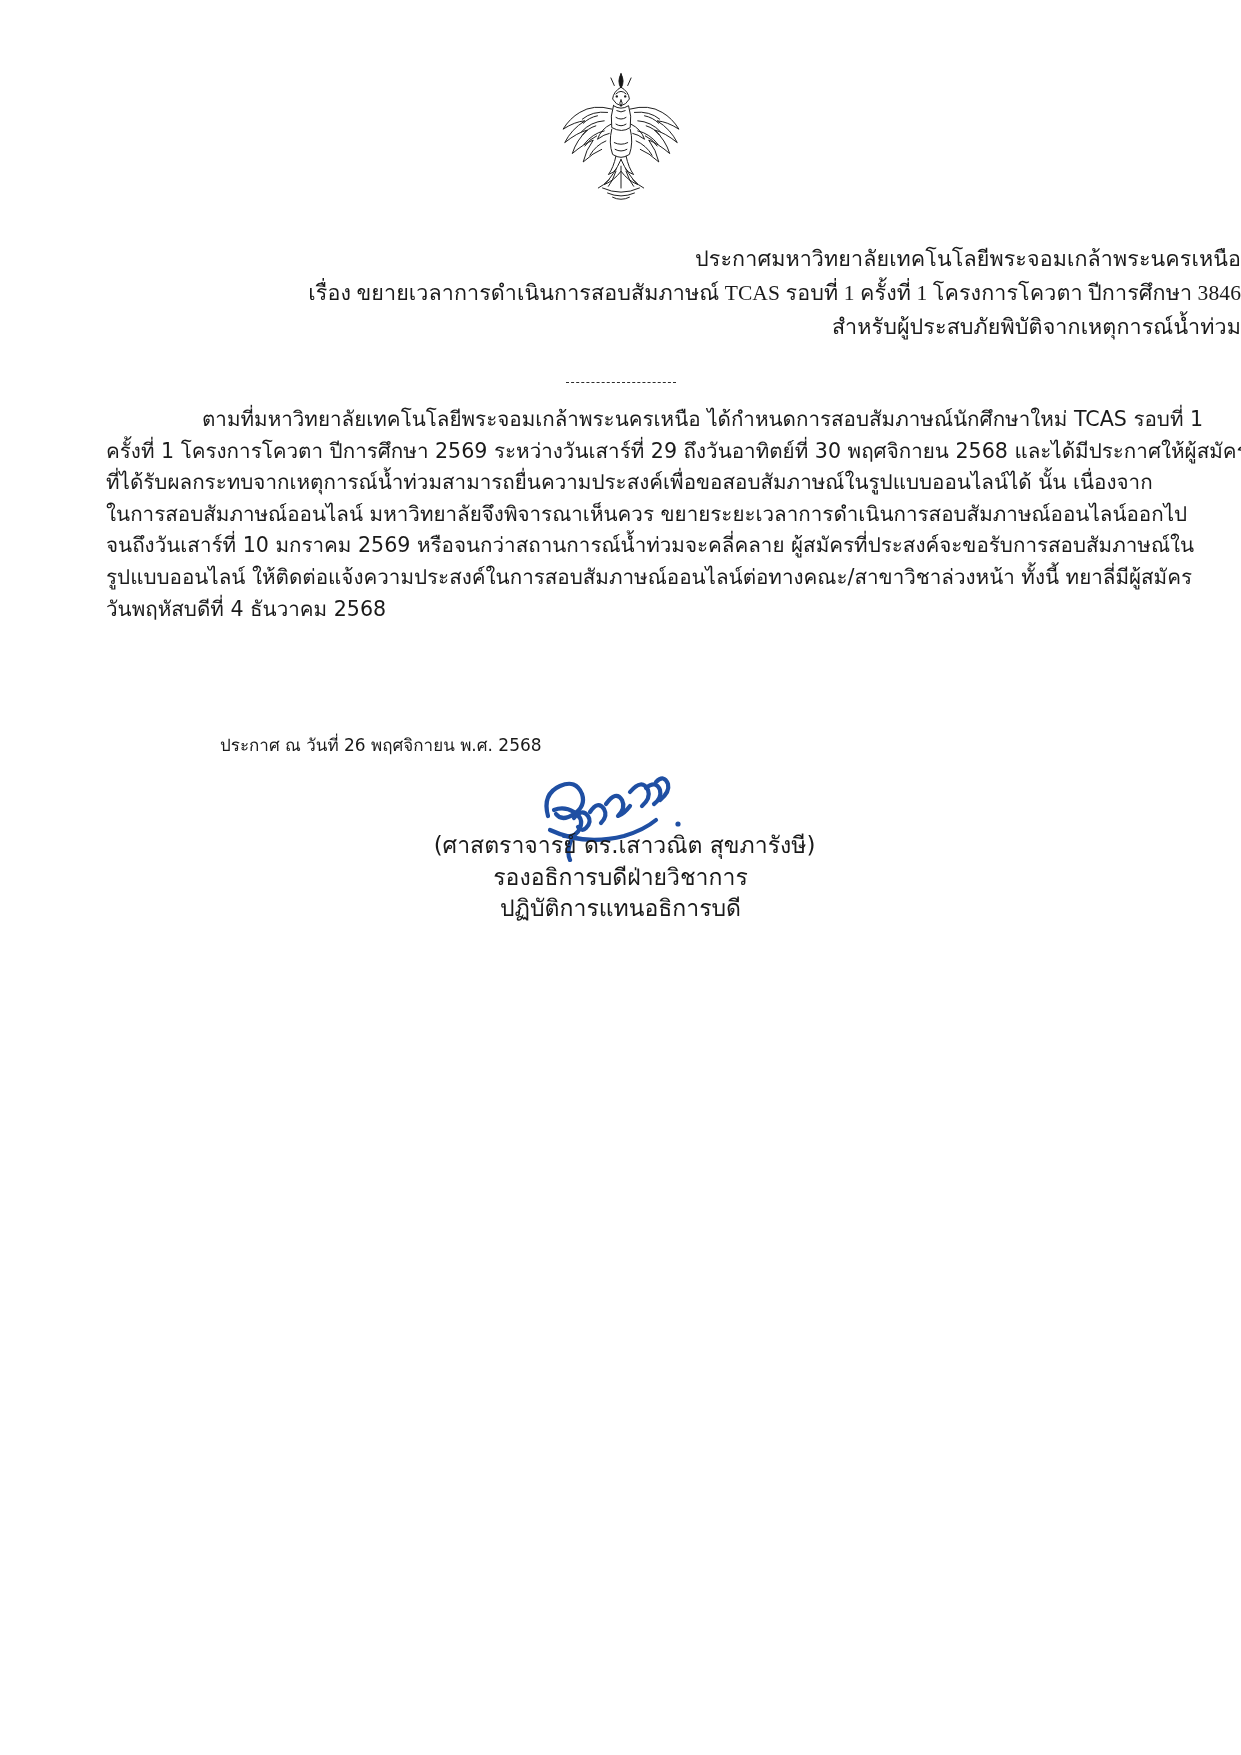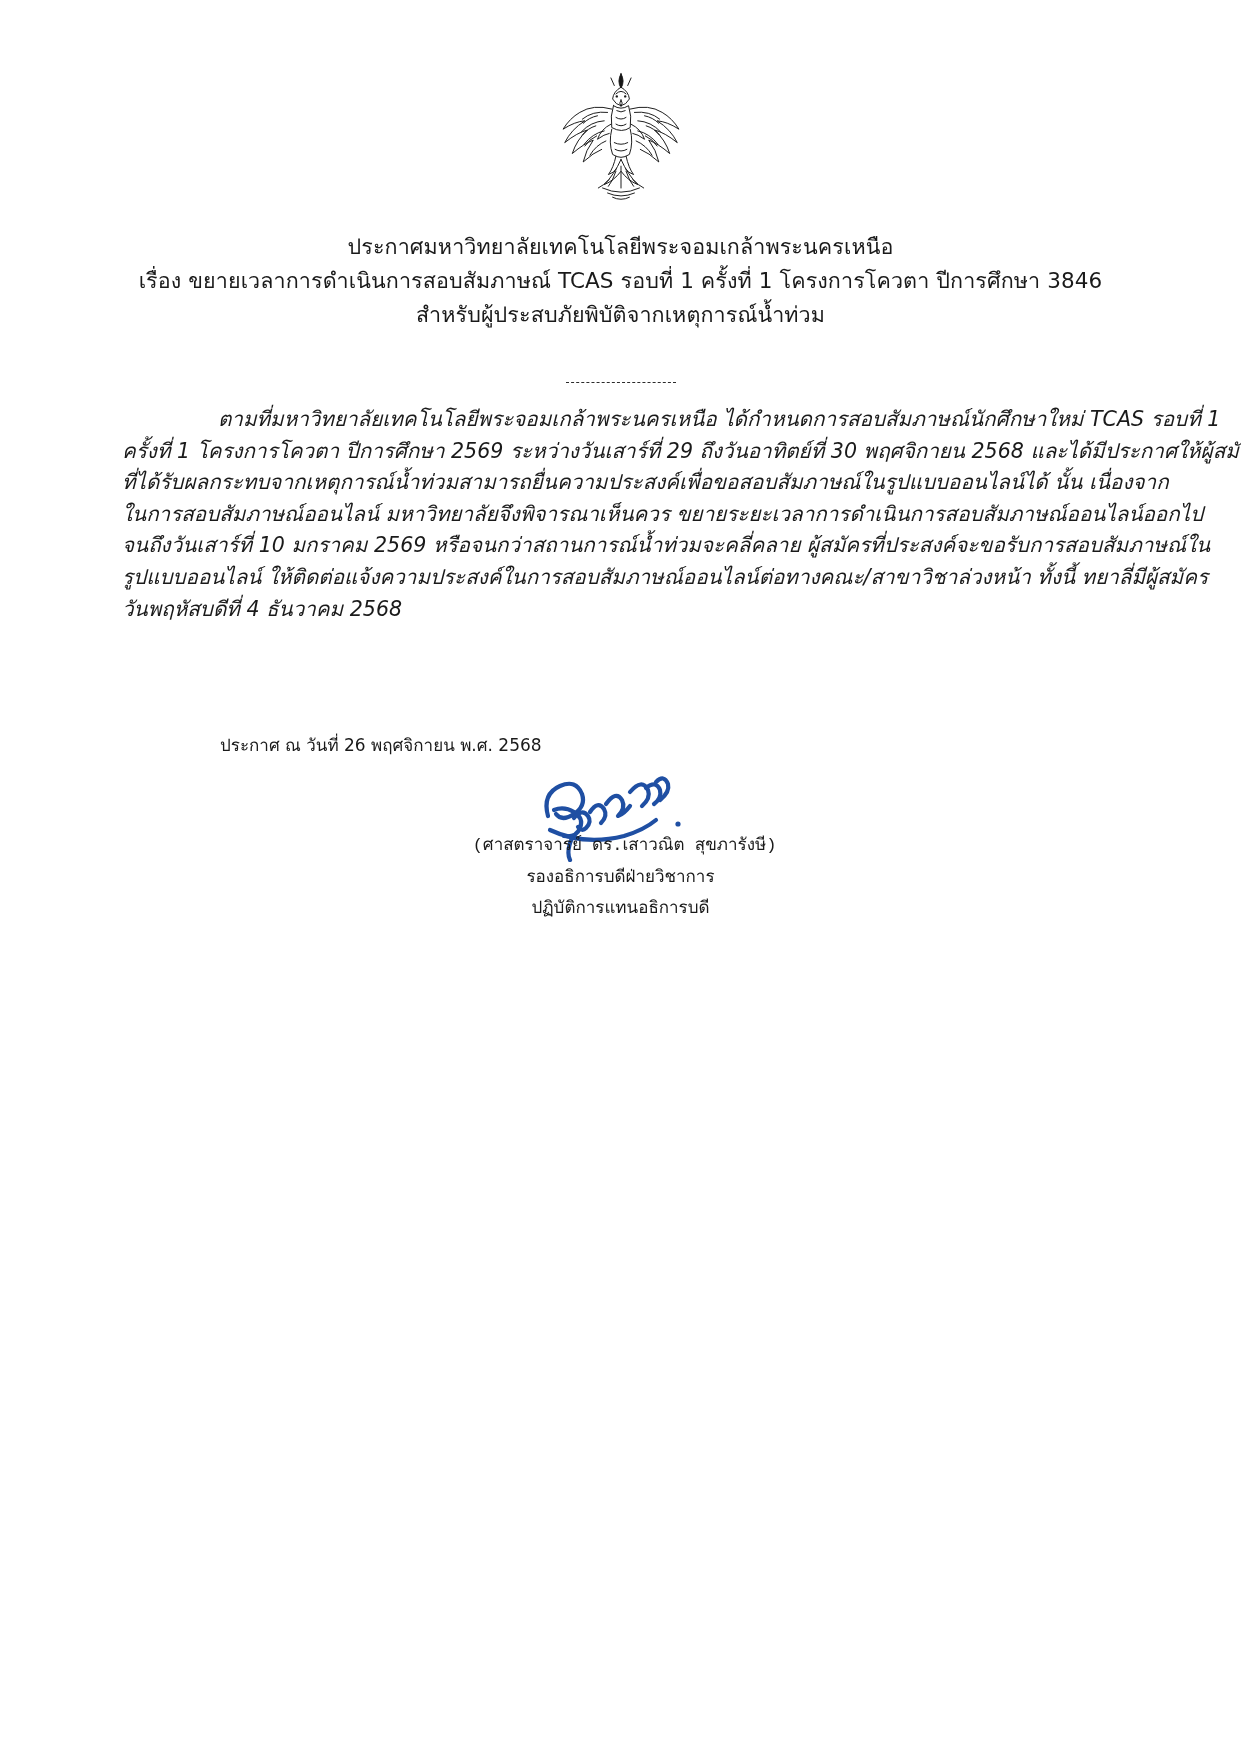--- a/index.html
+++ b/index.html
@@ -31,24 +31,25 @@
   }
   .emblem {
     width: 168px;
     height: 168px;
     display: block;
   }
 
   
   .titles {
     position: absolute;
-    top: 230px;
-    left: 0;
-    width: 100%;
-    text-align: center;
+    top: 242px;
+    left: 0;
+    width: 100%;
+    text-align: right;
+    font-family: Liberation Serif, serif;
   }
   .title-line {
     font-size: 21.5px;
     line-height: 34px;
     letter-spacing: 0.1px;
     white-space: nowrap;
   }
 
   
   .divider-wrap {
@@ -62,23 +63,22 @@
   .divider {
     width: 110px;
     height: 0;
     border-top: 1.6px dashed #2b2b2b;
   }
 
   
   .body-block {
     position: absolute;
     top: 404px;
-    left: 122px;
+    left: 106px;
     width: 1000px;
-    font-style: italic;
   }
   .body-line {
     font-size: 20.6px;
     line-height: 31.6px;
     white-space: nowrap;
   }
   .body-line.indent-1 { padding-left: 96px; }
   .body-line.indent-2 { padding-left: 108px; }
 
   
@@ -110,24 +110,23 @@
   }
 
   .sign-block {
     position: absolute;
     top: 830px;
     left: 0;
     width: 100%;
     text-align: center;
   }
   .sign-block .sign-line {
-    font-size: 17px;
+    font-size: 23px;
     line-height: 31.6px;
     white-space: nowrap;
-    font-family: Liberation Mono, monospace;
   }
   .sign-block .sign-line.name { padding-left: 8px; }
 </style>
 </head>
 <body>
 
 <div class="page">
 
   <div class="emblem-wrap">
     <svg class="emblem" viewBox="0 0 200 200" aria-hidden="true">

